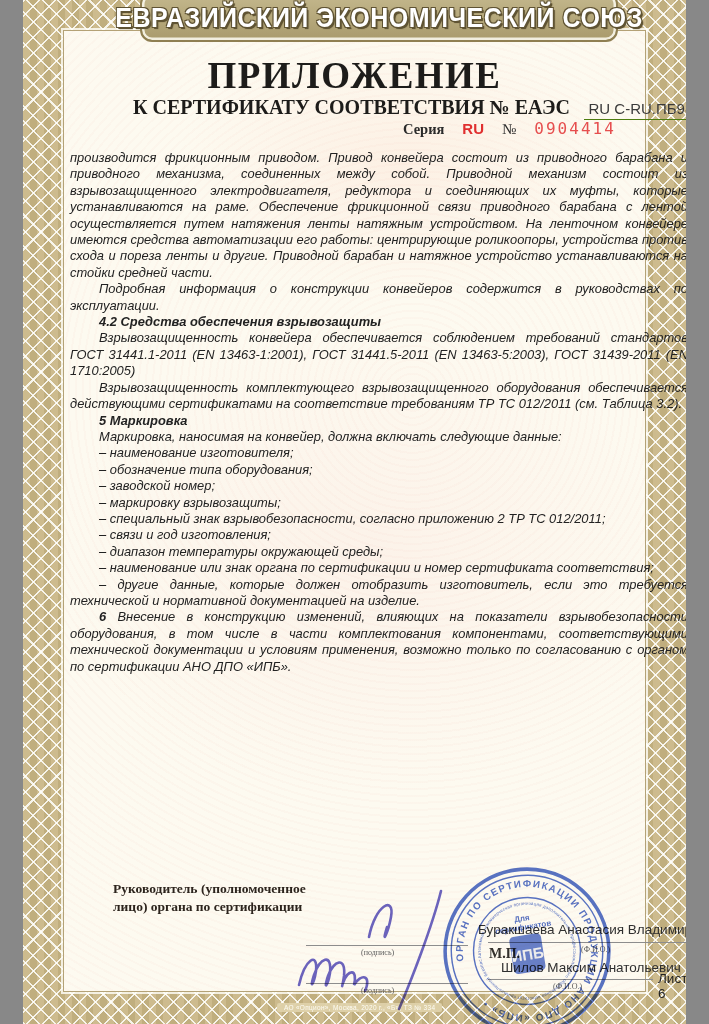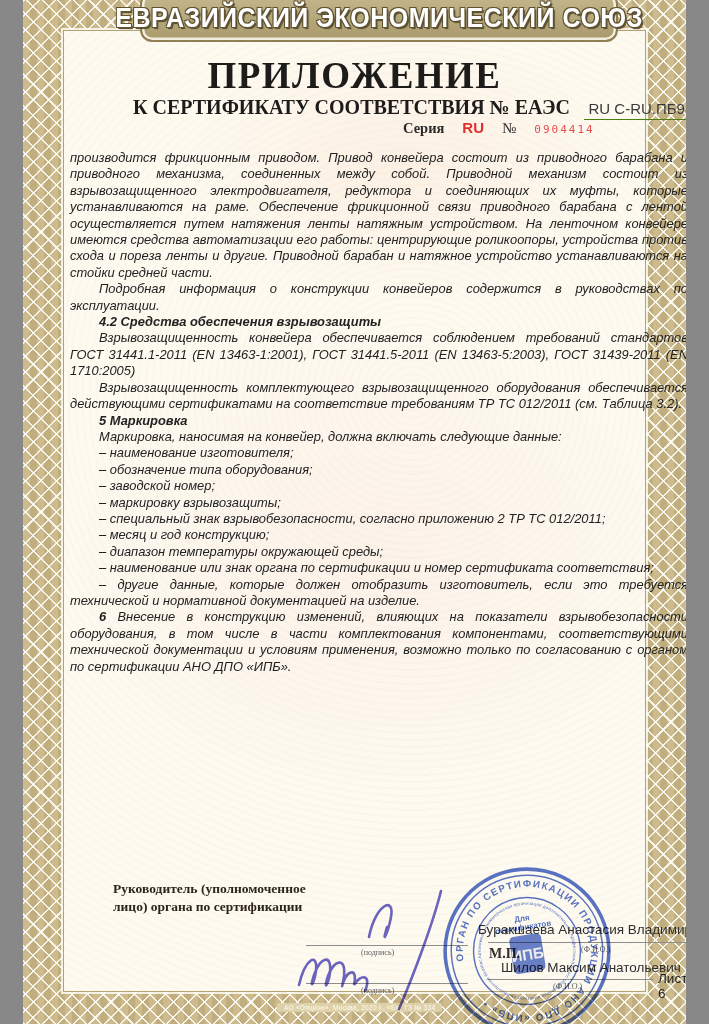--- a/index.html
+++ b/index.html
@@ -54,21 +54,21 @@
   .cert-no{
     display:inline-block; margin-left:10px; font-size:15px; color:#3a3a3a;
     border-bottom:1px solid #4d7c0f; padding:0 14px 2px 4px; min-width:196px;
   }
   .series-row{
     position:absolute; top:119px; left:380px; z-index:4; display:flex; align-items:baseline; gap:18px;
   }
   .series-label{ font-family:"Liberation Serif", serif; font-size:14.5px; color:#2b2b2b;font-weight:bold;}
   .series-value{ font-weight:bold; font-size:15px; color:#e02f2f;}
   .no-sign{ font-family:"Liberation Serif", serif; font-size:15px; color:#2b2b2b;}
-  .blank-no{ font-family:"DejaVu Sans Mono", monospace; font-size:11px; letter-spacing:2px; color:#e64e4e;}
+  .blank-no{ font-family:"DejaVu Sans Mono", monospace; font-size:16px; letter-spacing:2px; color:#e64e4e;}
   
   .content{
     position:absolute; left:47px; top:150px; width:618px; z-index:3;
     font-size:12.9px; line-height:16.4px; color:#222; text-align:justify;
   }
   .content p{ margin:0;font-style:italic; }
   .indent{ text-indent:29px; }
   .head{ font-weight:bold; margin:9px 0 5px; }
   .p6{ margin-top:11px; }
   .bold{ font-weight:bold; }
@@ -135,21 +135,21 @@
         <p class="indent">– наименование изготовителя;</p>
 
         <p class="indent">– обозначение типа оборудования;</p>
 
         <p class="indent">– заводской номер;</p>
 
         <p class="indent">– маркировку взрывозащиты;</p>
 
         <p class="indent">– специальный знак взрывобезопасности, согласно приложению 2 ТР ТС 012/2011;</p>
 
-        <p class="indent">– месяц и год конструкцию;</p>
+        <p class="indent">– связи и год изготовления;</p>
 
         <p class="indent">– диапазон температуры окружающей среды;</p>
 
         <p class="indent">– наименование или знак органа по сертификации и номер сертификата соответствия;</p>
 
         <p class="indent">– другие данные, которые должен отобразить изготовитель, если это требуется технической и нормативной документацией на изделие.</p>
       </div>
     <p class="indent p6"><span class="bold">6</span> <span>Внесение в конструкцию изменений, влияющих на показатели взрывобезопасности оборудования, в том числе в части комплектования компонентами, соответствующими технической документации и условиям применения, возможно только по согласованию с органом по сертификации АНО ДПО «ИПБ».</span></p>
   </div>
 

